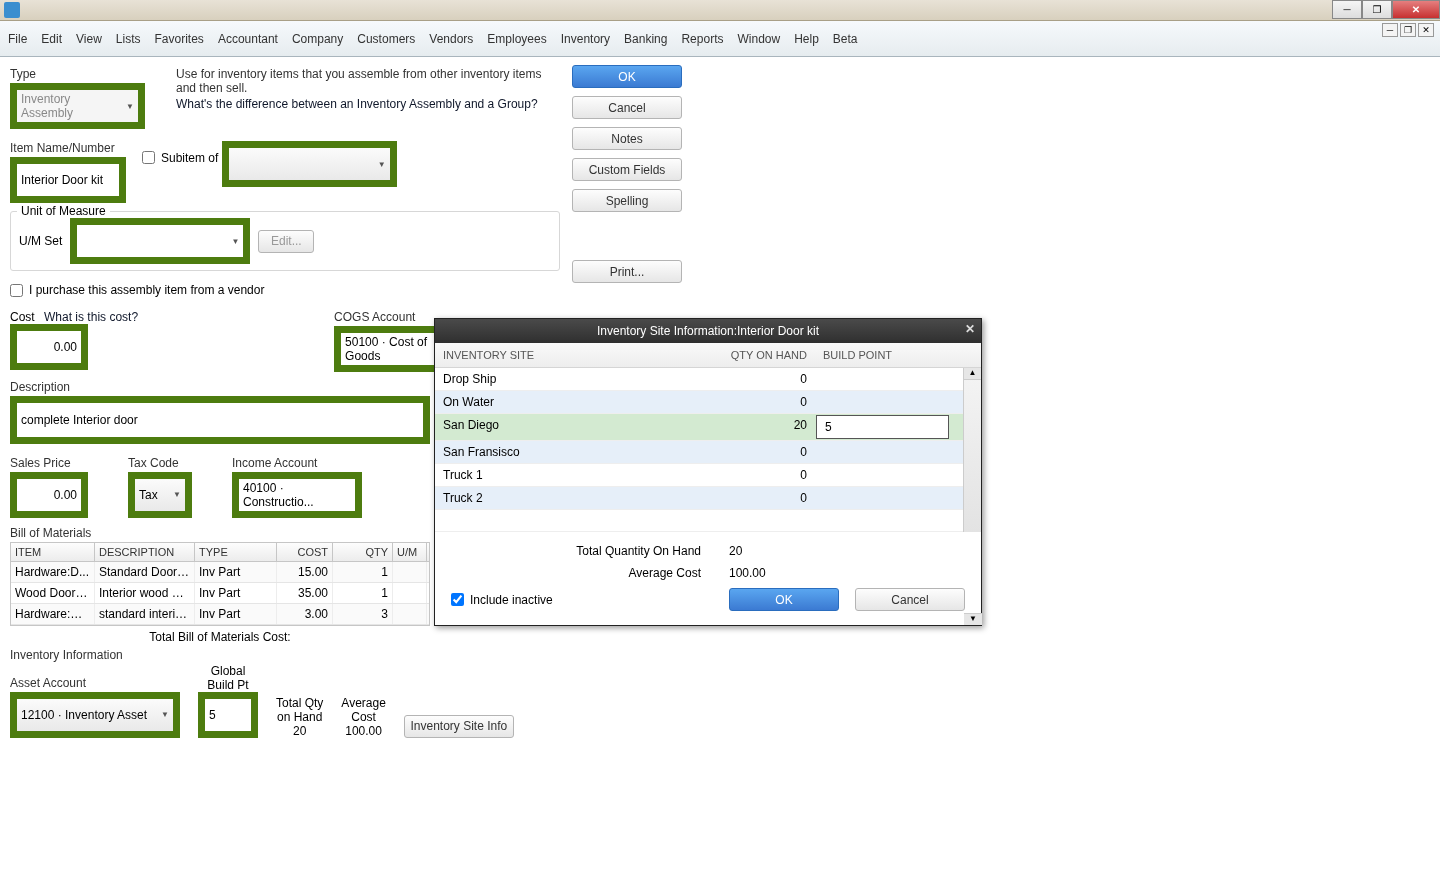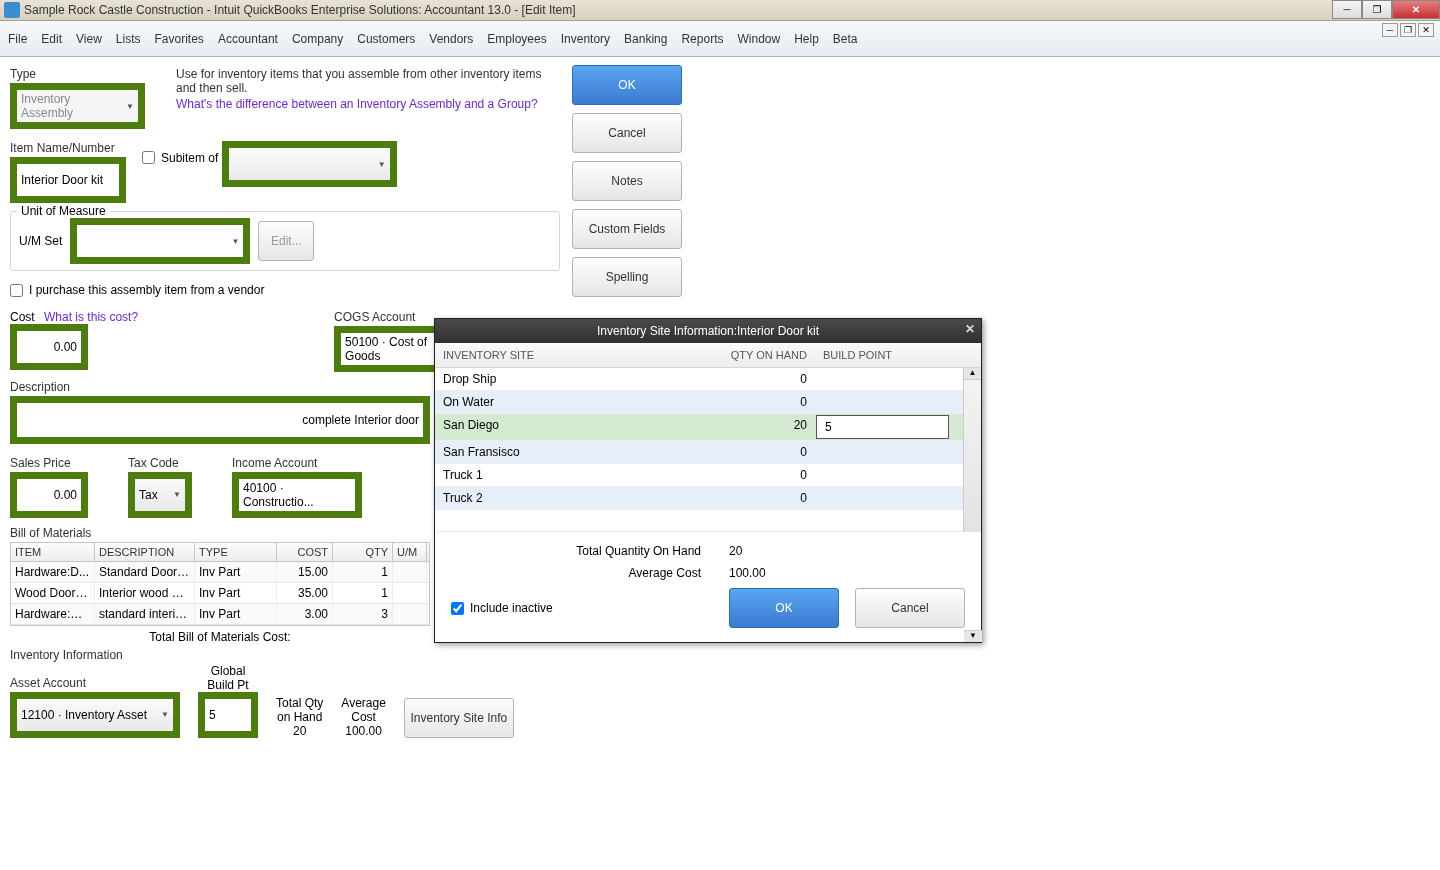--- a/index.html
+++ b/index.html
@@ -18,24 +18,24 @@
 .editform { padding: 10px 0 0 10px; width: 700px; }
 .lbl { color:#333; display:block; margin-bottom:2px; }
 .row { display:flex; gap:16px; margin-bottom:8px; }
 input[type=text], .combo { border:7px solid #4d7c0f; background:#fff; padding:16px 4px; height:21px; }
 .combo { display:inline-flex; align-items:center; justify-content:space-between; background:linear-gradient(to bottom,#fbfbfb,#e9e9e9); cursor:pointer; }
 .combo .arr { font-size:8px; color:#555; margin-left:4px; }
 .combo.flat { background:#fff; }
 .disabled { color:#888; background:#f5f5f5; }
 .fieldbox { border:1px solid #d7d7d7; border-radius:3px; padding:6px 8px; position:relative; }
 .fieldbox .boxtitle { position:absolute; top:-8px; left:6px; background:#fff; padding:0 4px; }
-.link { color:#6d28d9; cursor:pointer; }
+.link { color:#0f172a; cursor:pointer; }
 .helptext { color:#333; font-size:12px; width:370px; }
 .btncol { position: absolute; left: 572px; top: 8px; display:flex; flex-direction:column; gap:8px; width:110px; }
-.qbbtn { height:40px; border:1px solid #b4b4b4; border-radius:3px; background:linear-gradient(to bottom,#fdfdfd,#e6e6e6); cursor:pointer; display:flex; align-items:center; justify-content:center; color:#333; }
+.qbbtn { height:23px; border:1px solid #b4b4b4; border-radius:3px; background:linear-gradient(to bottom,#fdfdfd,#e6e6e6); cursor:pointer; display:flex; align-items:center; justify-content:center; color:#333; }
 .qbbtn.primary { background:linear-gradient(to bottom,#5aa6f0,#3b7ad2); border-color:#2a6dbe; color:#fff; }
 .tbl { border:1px solid #c6c6c6; width:420px; }
 .tbl .th { display:flex; background:linear-gradient(to bottom,#fdfdfd,#ececec); border-bottom:1px solid #c6c6c6; }
 .tbl .th > div { padding:3px 4px; border-right:1px solid #c6c6c6; font-size:11px; color:#333; }
 .tbl .tr { display:flex; border-bottom:1px solid #e5e5e5; }
 .tbl .tr:nth-child(even){ background:#fafafa; }
 .tbl .tr > div { padding:3px 4px; border-right:1px solid #ededed; overflow:hidden; white-space:nowrap; text-overflow:ellipsis; }
 .c-item{width:84px;} .c-desc{width:100px;} .c-type{width:82px;} .c-cost{width:56px; text-align:right;} .c-qty{width:60px; text-align:right;} .c-um{width:34px;}
 .modal { position:absolute; left:434px; top:261px; width:548px; background:#fff; border:1px solid #222; box-shadow:2px 2px 6px rgba(0,0,0,.4); }
 .modal .mtitle { height:24px; background:linear-gradient(to bottom,#4a4a4a,#2f2f2f); color:#fff; display:flex; align-items:center; justify-content:center; position:relative; }
@@ -59,21 +59,20 @@
 .chk { display:inline-flex; align-items:center; gap:6px; }
 .chk input { width:13px; height:13px; }
 .btnw { width:110px; }
 .inpright { text-align:right; }
 </style>
 </head>
 <body>
 
 <div class="titlebar">
   <span class="ticon"></span>
-  <span class="ttext">Sample Rock Castle Construction  - Intuit QuickBooks Enterprise Solutions: Accountant 13.0 - [Edit Item]</span>
   <div class="winctrls">
     <div class="wbtn">─</div>
     <div class="wbtn">❐</div>
     <div class="wbtn close">✕</div>
   </div>
 </div>
 
 <div class="menubar">
   <span class="mitem">File</span>
   <span class="mitem">Edit</span>
@@ -175,21 +174,21 @@
         <span class="lbl">COGS Account</span>
         <div class="combo flat" style="width:130px;">
             <span>50100 · Cost of Goods</span>
           </div>
       </div>
     </div>
 
     
     <div style="margin-top:8px;">
       <span class="lbl">Description</span>
-      <input type="text" style="width: 420px; height: 48px; text-align: right;" value="complete Interior door">
+      <input type="text" style="width: 420px; height: 48px;" value="complete Interior door">
     </div>
 
     
     <div class="row" style="margin-top:12px; gap:40px;">
       <div>
         <span class="lbl">Sales Price</span>
         <input type="text" class="inpright" style="width: 78px;" value="0.00">
       </div>
       <div>
         <span class="lbl">Tax Code</span>

